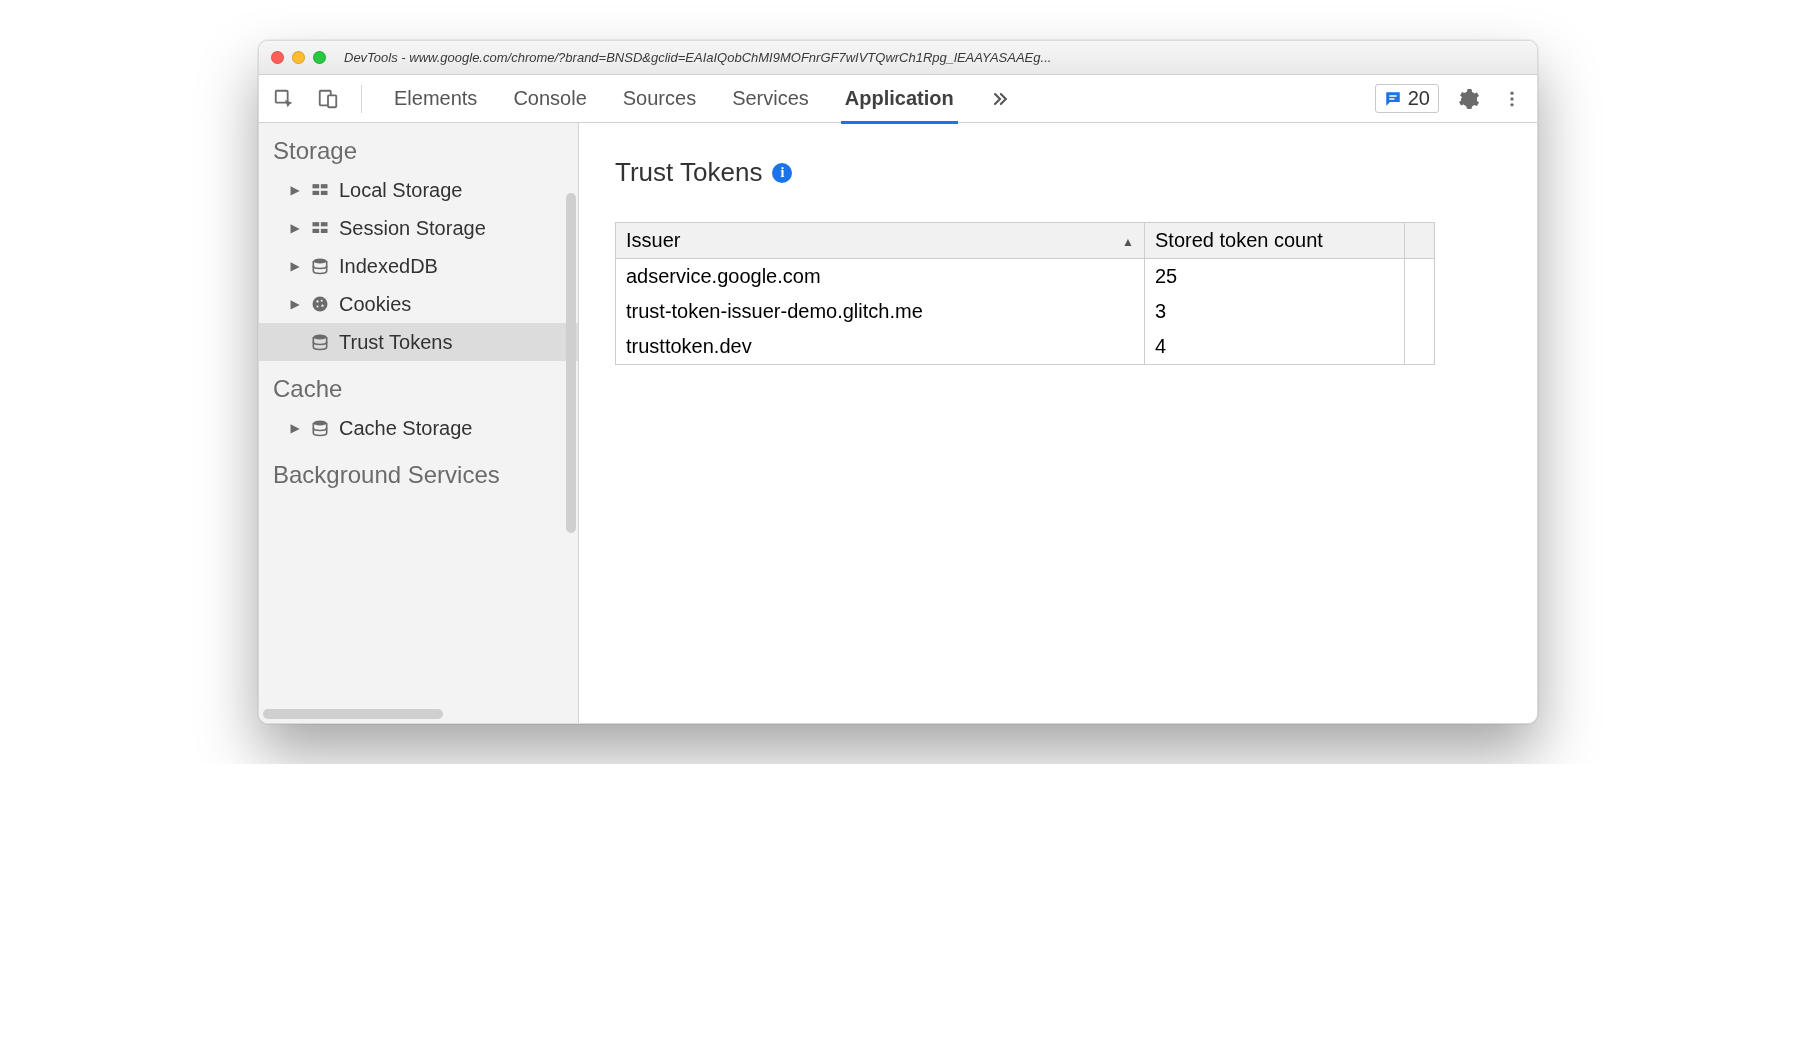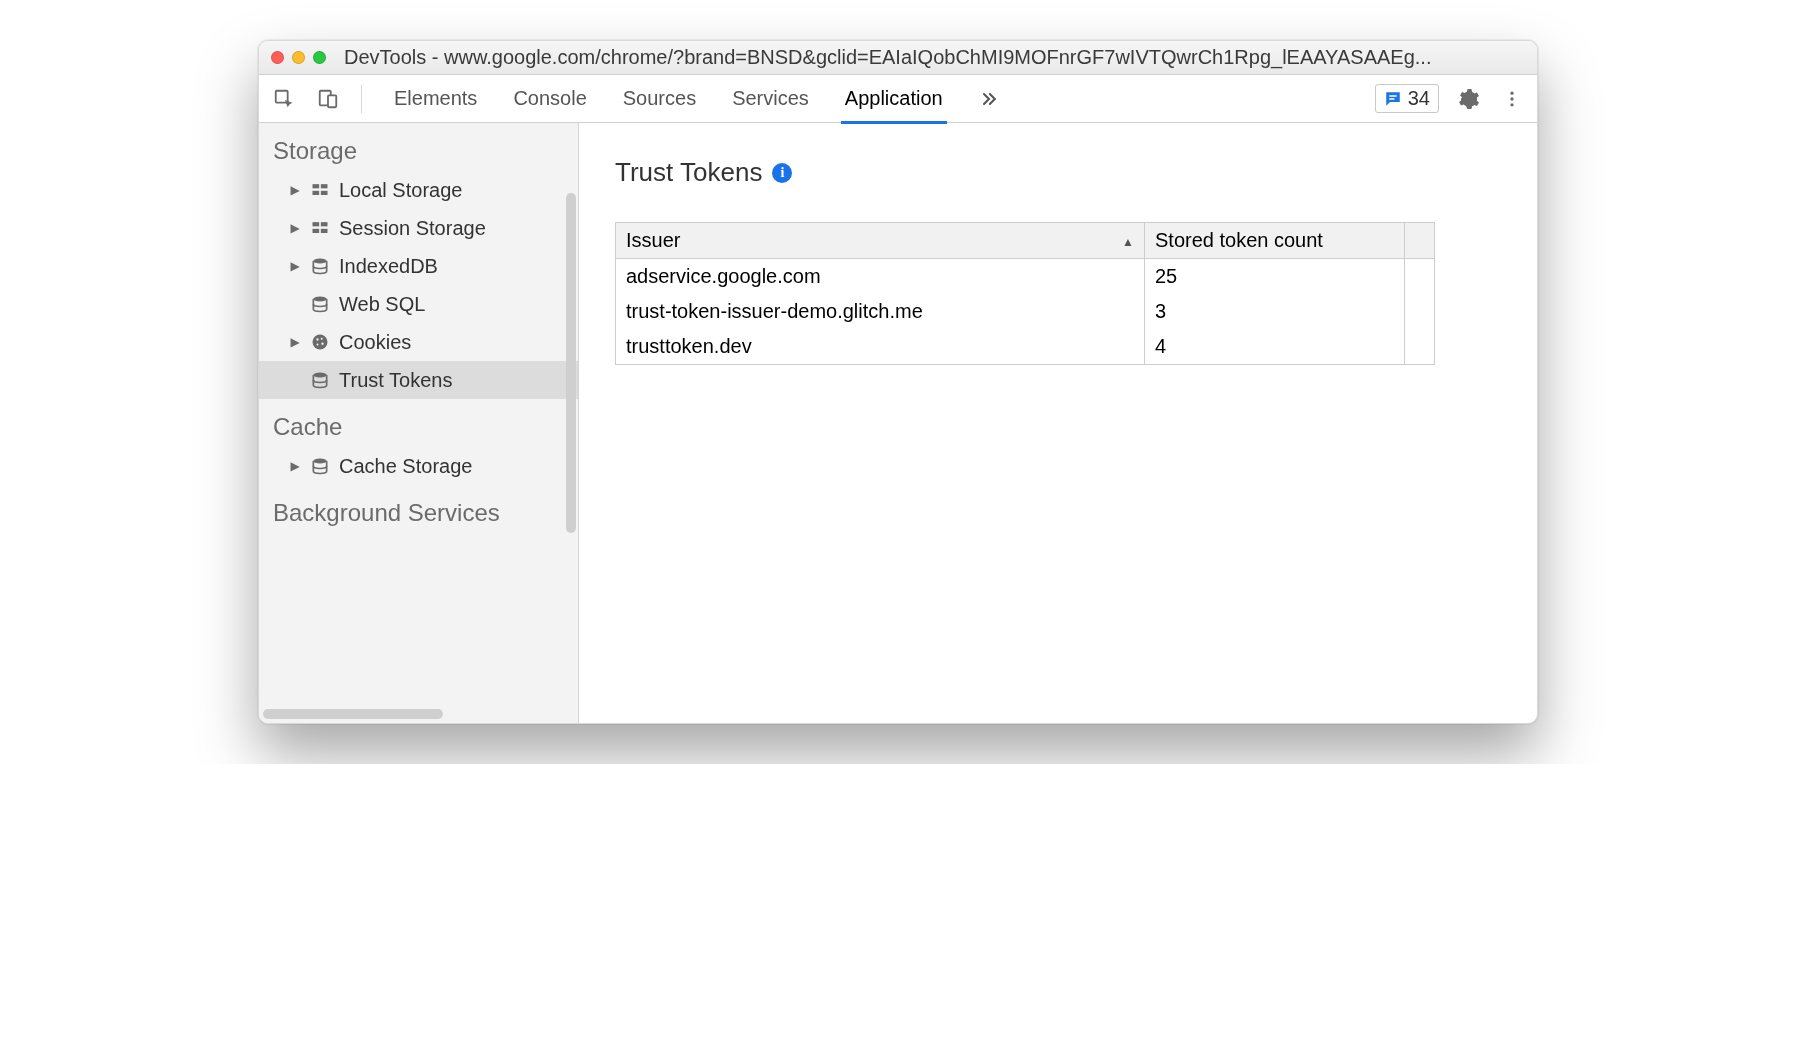--- a/index.html
+++ b/index.html
@@ -29,25 +29,26 @@
     padding: 0 12px;
     gap: 8px;
   }
   .traffic-lights { display: flex; gap: 8px; margin-right: 10px; }
   .dot { width: 13px; height: 13px; border-radius: 50%; border: 0.5px solid rgba(0,0,0,0.15); }
   .dot.red    { background: #ff5f57; }
   .dot.yellow { background: #febc2e; }
   .dot.green  { background: #28c840; }
   .titlebar-title {
     flex: 1;
-    font-size: 20px;
+    font-size: 13px;
     color: #3a3a3a;
     white-space: nowrap;
     overflow: hidden;
     text-overflow: ellipsis;
+    font-style: italic;
   }
   
   .toolbar {
     height: 48px;
     border-bottom: 1px solid #d0d0d0;
     display: flex;
     align-items: center;
     padding: 0 10px;
     gap: 14px;
     font-size: 20px;
@@ -65,21 +66,21 @@
     margin: 0 4px;
   }
   .tabs { display: flex; align-items: center; gap: 36px; flex: 1; padding-left: 14px; }
   .tab {
     height: 48px;
     display: flex; align-items: center;
     cursor: pointer;
     color: #555;
     position: relative;
   }
-  .tab.active { color: #000000; }
+  .tab.active { color: #404040; font-weight: bold; }
   .tab.active::after {
     content: "";
     position: absolute;
     left: -4px; right: -4px; bottom: -1px;
     height: 3px;
     background: #1a73e8;
   }
   .issues-badge {
     display: flex; align-items: center; gap: 6px;
     border: 1px solid #c8c8c8;
@@ -261,21 +262,21 @@
     </div>
 
     <div class="issues-badge">
       <span>
         <svg width="18" height="18" viewBox="0 0 24 24" fill="#1a73e8">
           <path d="M3 3h18v13H8l-5 5z"></path>
           <rect x="7" y="7" width="10" height="2" fill="#fff"></rect>
           <rect x="7" y="11" width="7" height="2" fill="#fff"></rect>
         </svg>
       </span>
-      <span class="count">34</span>
+      <span class="count">20</span>
     </div>
 
     <div class="icon-btn">
       <span>
         <svg width="24" height="24" viewBox="0 0 24 24" fill="#6b6b6b">
           <path d="M12 8a4 4 0 100 8 4 4 0 000-8zm9 4a7.5 7.5 0 00-.14-1.4l2.1-1.64-2-3.46-2.5 1a7.6 7.6 0 00-2.42-1.4L15.5 2h-4l-.54 2.7a7.6 7.6 0 00-2.42 1.4l-2.5-1-2 3.46 2.1 1.64A7.5 7.5 0 005 12c0 .48.05.95.14 1.4l-2.1 1.64 2 3.46 2.5-1c.72.6 1.54 1.08 2.42 1.4L11.5 22h4l.54-2.7a7.6 7.6 0 002.42-1.4l2.5 1 2-3.46-2.1-1.64c.09-.45.14-.92.14-1.4z"></path>
         </svg>
       </span>
     </div>
     <div class="icon-btn">
@@ -327,31 +328,20 @@
           <span class="item-icon">
             <svg width="20" height="20" viewBox="0 0 24 24" fill="#6b6b6b">
                 <ellipse cx="12" cy="6" rx="8" ry="3"></ellipse>
                 <path d="M4 6v6c0 1.66 3.58 3 8 3s8-1.34 8-3V6" fill="none" stroke="#6b6b6b" stroke-width="2"></path>
                 <path d="M4 12v6c0 1.66 3.58 3 8 3s8-1.34 8-3v-6" fill="none" stroke="#6b6b6b" stroke-width="2"></path>
               </svg>
           </span>
           <span>IndexedDB</span>
         </div>
 
-        <div class="tree-item">
-          <span class="caret empty">▶</span>
-          <span class="item-icon">
-            <svg width="20" height="20" viewBox="0 0 24 24" fill="#6b6b6b">
-                <ellipse cx="12" cy="6" rx="8" ry="3"></ellipse>
-                <path d="M4 6v6c0 1.66 3.58 3 8 3s8-1.34 8-3V6" fill="none" stroke="#6b6b6b" stroke-width="2"></path>
-                <path d="M4 12v6c0 1.66 3.58 3 8 3s8-1.34 8-3v-6" fill="none" stroke="#6b6b6b" stroke-width="2"></path>
-              </svg>
-          </span>
-          <span>Web SQL</span>
-        </div>
 
         <div class="tree-item">
           <span class="caret">▶</span>
           <span class="item-icon">
             <svg width="20" height="20" viewBox="0 0 24 24" fill="#6b6b6b">
                 <circle cx="12" cy="12" r="9"></circle>
                 <circle cx="9" cy="9" r="1.4" fill="#f3f3f3"></circle>
                 <circle cx="14" cy="8" r="1.2" fill="#f3f3f3"></circle>
                 <circle cx="15" cy="14" r="1.4" fill="#f3f3f3"></circle>
                 <circle cx="9" cy="15" r="1.2" fill="#f3f3f3"></circle>

